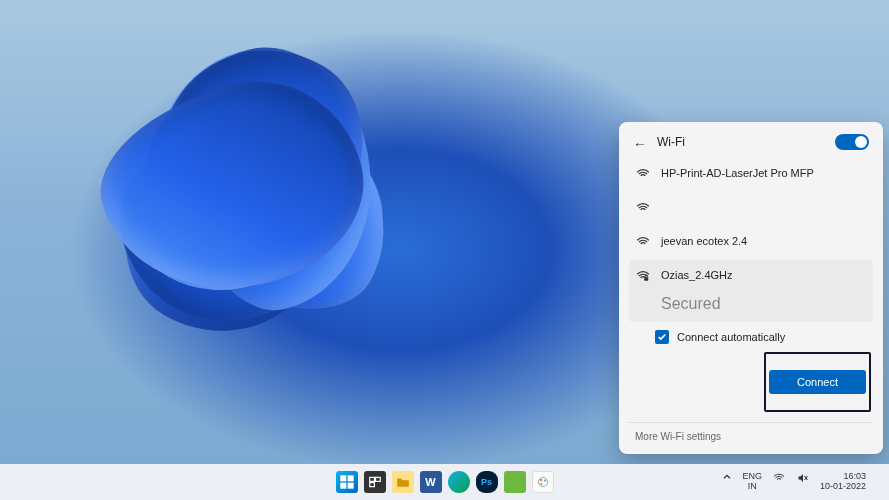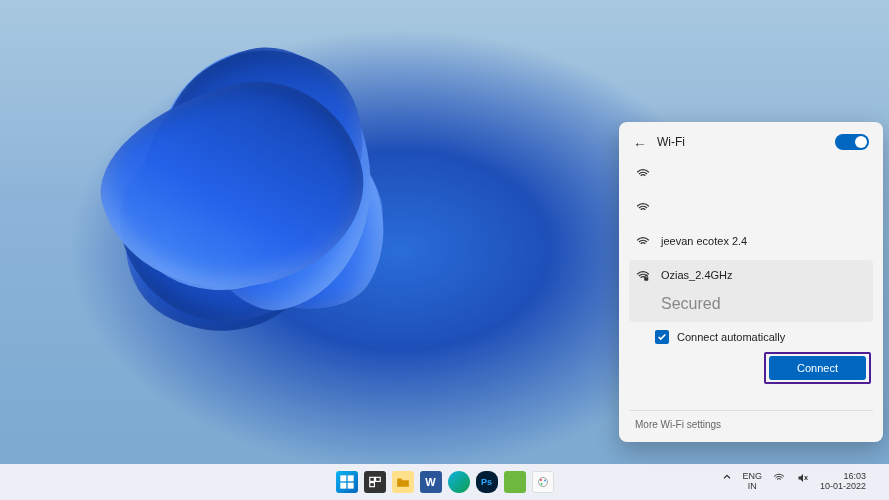--- a/index.html
+++ b/index.html
@@ -80,31 +80,31 @@
     .network-name { font-size: 11px; color: #222; }
     .network-sub { font-size: 16px; color: #888; margin-top: 14px; }
     .checkbox-row { display: flex; align-items: center; gap: 8px; margin: 8px 0 6px 26px; }
     .checkbox {
       width: 14px; height: 14px; border-radius: 2px;
       background: #0067c0; display: flex; align-items: center; justify-content: center;
     }
     .checkbox svg { width: 10px; height: 10px; }
     .connect-row { display: flex; justify-content: flex-end; padding: 2px 2px 6px; }
     .connect-btn-wrap {
-      border: 2px solid #4c1d95;
-      padding: 2px 3px;
+      border: 2px solid #0f172a;
+      padding: 16px 3px;
       border-radius: 2px;
     }
     .connect-btn {
       background: #0067c0; color: #fff; font-size: 11px;
       border: none; padding: 6px 28px; border-radius: 3px; cursor: pointer;
     }
     .more-settings {
       font-size: 10px; color: #666; padding: 8px 6px 6px;
-      border-top: 1px solid #ddd; margin-top: 20px; cursor: pointer;
+      border-top: 1px solid #ddd; margin-top: 4px; cursor: pointer;
     }
 
     .taskbar {
       position: absolute;
       bottom: 0; left: 0; right: 0;
       height: 36px;
       background: rgba(245,245,248,.92);
       display: flex;
       align-items: center;
       backdrop-filter: blur(10px);
@@ -159,20 +159,23 @@
     <span class="wifi-title">Wi-Fi</span>
     <div class="toggle"></div>
   </div>
 
   <div class="network-item">
     <span class="wifi-icon">
       <svg viewBox="0 0 24 24" width="16" height="14">
           <path fill="none" stroke="#333" stroke-width="2" d="M2 9c6-6 14-6 20 0M5 12c4-4 10-4 14 0M8 15c2.5-2.5 5.5-2.5 8 0M12 18h0"></path>
         </svg>
     </span>
+    <div class="network-info">
+        <div class="network-name">HP-Print-AD-LaserJet Pro MFP</div>
+      </div>
   </div>
 
   <div class="network-item">
     <span class="wifi-icon">
       <svg viewBox="0 0 24 24" width="16" height="14">
           <path fill="none" stroke="#333" stroke-width="2" d="M2 9c6-6 14-6 20 0M5 12c4-4 10-4 14 0M8 15c2.5-2.5 5.5-2.5 8 0M12 18h0"></path>
         </svg>
     </span>
   </div>
 

